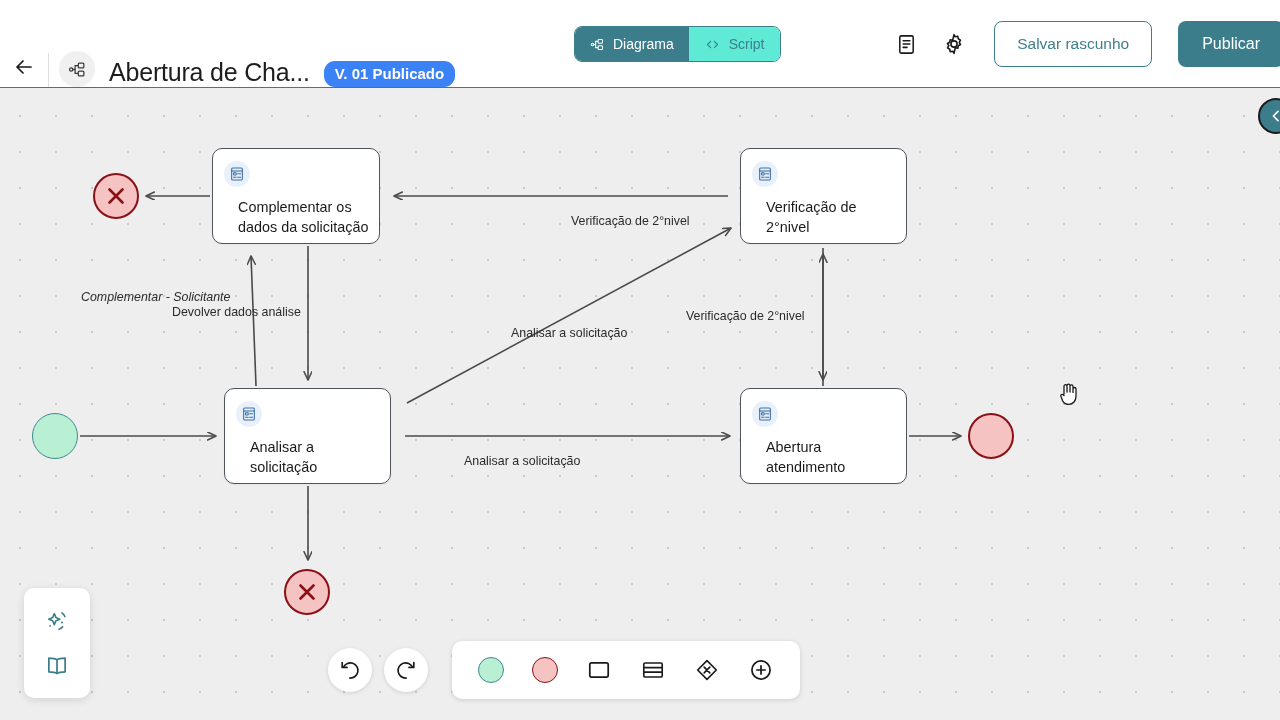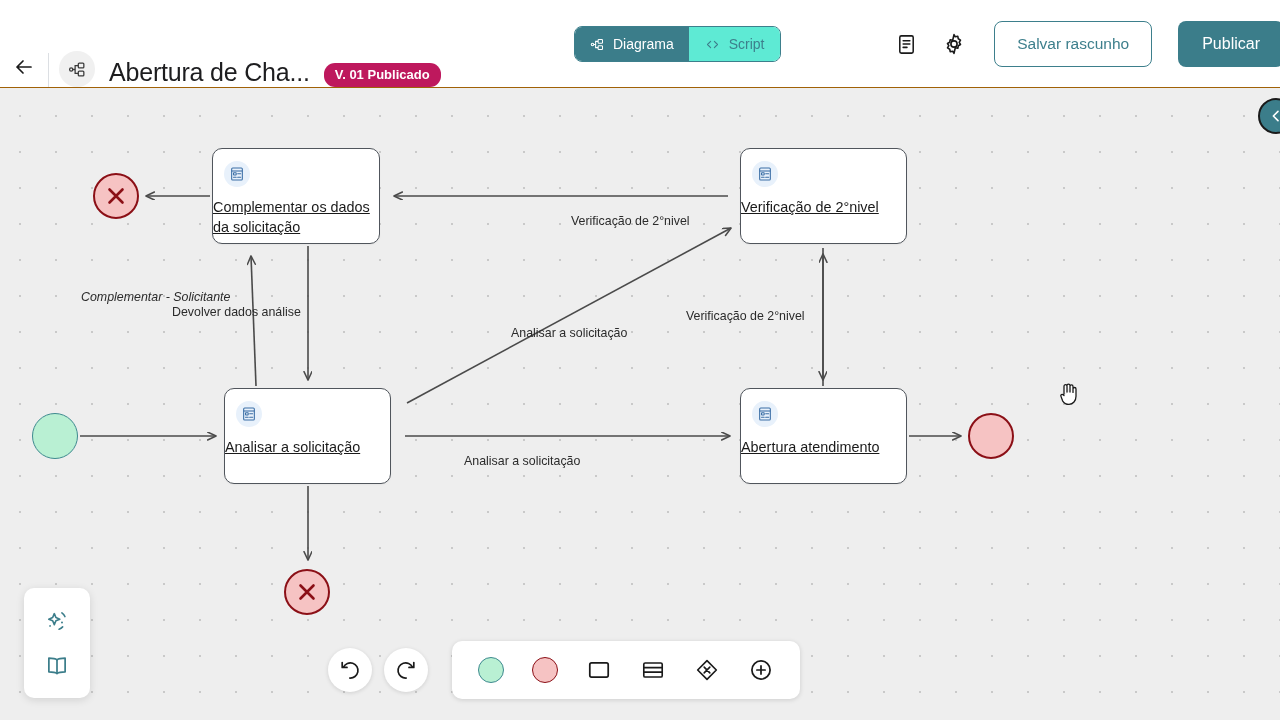--- a/index.html
+++ b/index.html
@@ -33,23 +33,23 @@
     display: flex; align-items: center; justify-content: center;
     flex: none;
   }
   .page-title {
     font-size: 25px; color: #1d1d1f; font-weight: 400;
     margin-left: 14px; white-space: nowrap;
     letter-spacing: -0.2px;
   }
   .badge {
     margin-left: 14px;
-    background: #be185d;
+    background: #3b82f6;
     color: #ffffff;
-    font-size: 13px; font-weight: bold;
+    font-size: 15px; font-weight: bold;
     padding: 4px 11px 5px;
     border-radius: 11px;
     white-space: nowrap;
   }
 
   
   .view-toggle {
     position: absolute; left: 538px; top: 26px;
     height: 36px;
     display: flex;
@@ -116,22 +116,22 @@
     cursor: pointer;
     box-shadow: 0 1px 2px rgba(0,0,0,0.04);
   }
   .node-icon {
     position: absolute; top: 12px; left: 11px;
     width: 26px; height: 26px; border-radius: 50%;
     background: #e8f1fb;
     display: flex; align-items: center; justify-content: center;
   }
   .node-label {
-    position: absolute; left: 0; right: 8px; top: 48px;
-    font-size: 14.4px; color: #1a1a1a; line-height: 20px; text-decoration: underline;
+    position: absolute; left: 25px; right: 8px; top: 48px;
+    font-size: 14.4px; color: #1a1a1a; line-height: 20px;
   }
 
   
   .term {
     position: absolute; border-radius: 50%;
     display: flex; align-items: center; justify-content: center;
     cursor: pointer;
   }
   .term-start { background: #b9f0d3; border: 1.8px solid #3e8a8f; }
   .term-end   { background: #f6c3c3; border: 2px solid #8b0f16; }

